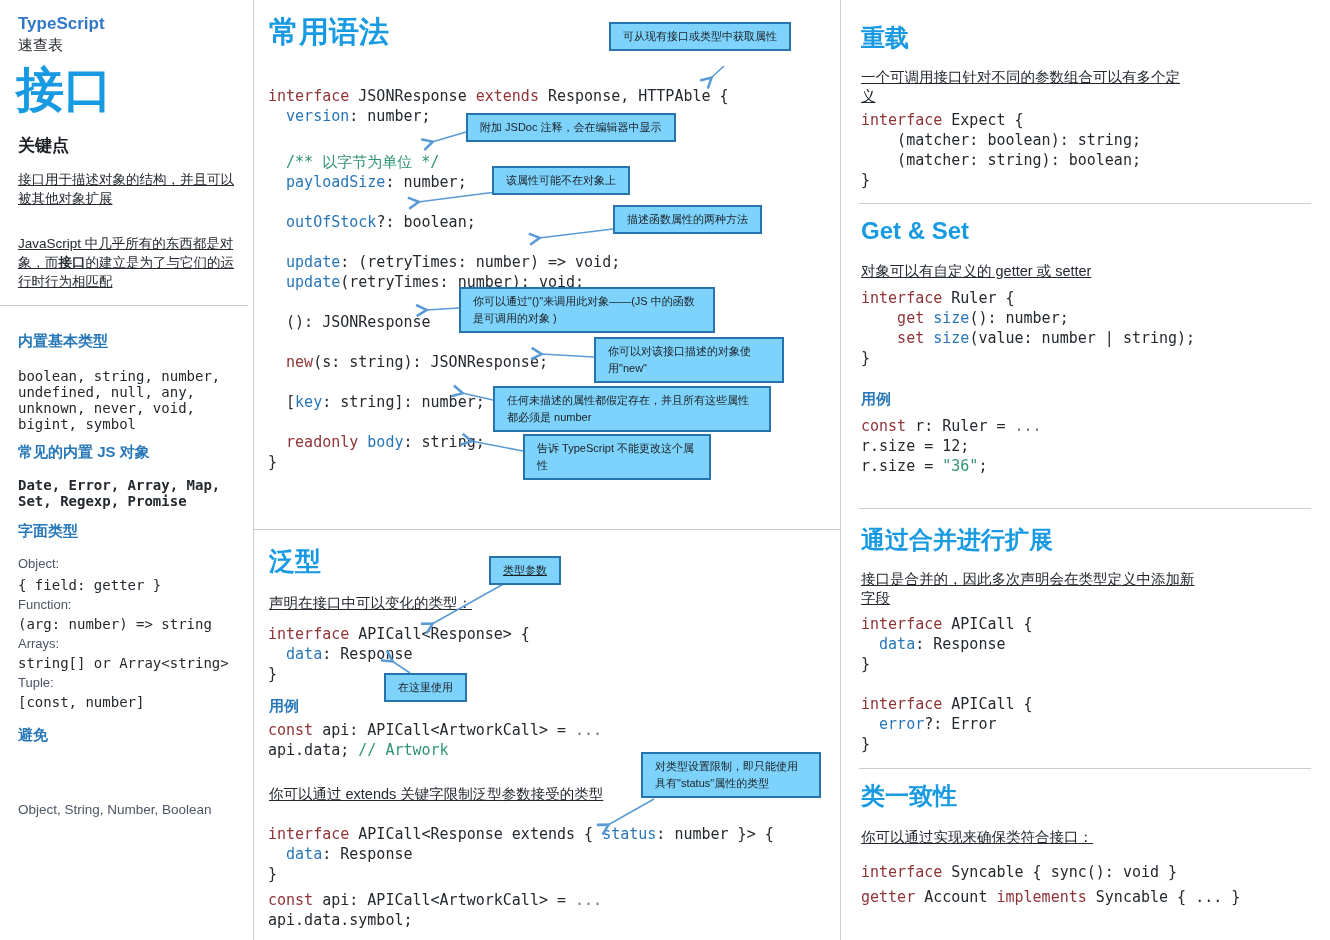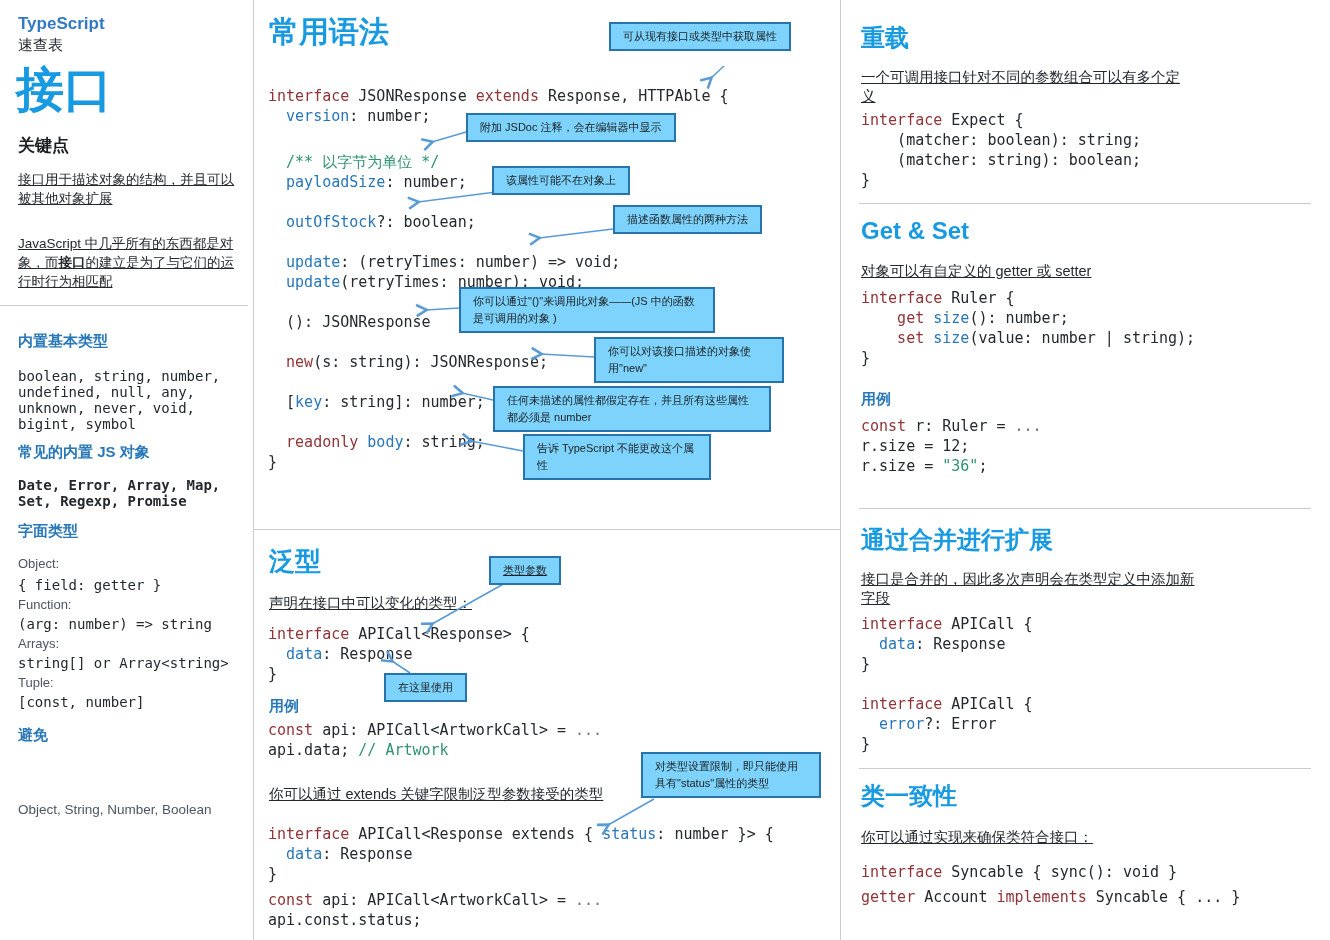--- a/index.html
+++ b/index.html
@@ -114,21 +114,21 @@
   </section>
 
   <section class="sec-generics">
     <div class="abs h-lg" style="left:15px;top:14px;">泛型</div>
     <div class="abs para" style="left:15px;top:64px;font-size:14.5px;">声明在接口中可以变化的类型：</div>
     <div class="code" style="left:14px;top:94px;"><div class="cl"><span class="tk-kw">interface</span><span class="tk-pl"> APICall&lt;Response&gt; {</span></div><div class="cl"><span class="tk-pr">  data</span><span class="tk-pl">: Response</span></div><div class="cl"><span class="tk-pl">}</span></div></div>
     <div class="abs subhead" style="left:15px;top:167px;">用例</div>
     <div class="code" style="left:14px;top:190px;"><div class="cl"><span class="tk-kw">const</span><span class="tk-pl"> api: APICall&lt;ArtworkCall&gt; = </span><span class="tk-dim">...</span></div><div class="cl"><span class="tk-pl">api.data; </span><span class="tk-cm">// Artwork</span></div></div>
     <div class="abs para" style="left:15px;top:255px;font-size:14.5px;">你可以通过 extends 关键字限制泛型参数接受的类型</div>
     <div class="code" style="left:14px;top:294px;"><div class="cl"><span class="tk-kw">interface</span><span class="tk-pl"> APICall&lt;Response extends { </span><span class="tk-pr">status</span><span class="tk-pl">: number }&gt; {</span></div><div class="cl"><span class="tk-pr">  data</span><span class="tk-pl">: Response</span></div><div class="cl"><span class="tk-pl">}</span></div></div>
-    <div class="code" style="left:14px;top:360px;"><div class="cl"><span class="tk-kw">const</span><span class="tk-pl"> api: APICall&lt;ArtworkCall&gt; = </span><span class="tk-dim">...</span></div><div class="cl"><span class="tk-pl">api.const.status;</span></div></div>
+    <div class="code" style="left:14px;top:360px;"><div class="cl"><span class="tk-kw">const</span><span class="tk-pl"> api: APICall&lt;ArtworkCall&gt; = </span><span class="tk-dim">...</span></div><div class="cl"><span class="tk-pl">api.data.symbol;</span></div></div>
 
     <div class="co" style="left:235px;top:26px;white-space:nowrap;text-decoration:underline;">类型参数</div>
     <div class="co" style="left:130px;top:143px;white-space:nowrap;">在这里使用</div>
     <div class="co" style="left:387px;top:222px;width:180px;">对类型设置限制，即只能使用具有"status"属性的类型</div>
 
     <svg class="arrows" width="587" height="409">
       <defs>
         <marker id="ah2" markerWidth="10" markerHeight="10" refX="2" refY="4.5" orient="auto">
           <path d="M8,1 L1.5,4.5 L8,8" stroke="#5b9bd5" stroke-width="1.4" fill="none"></path>
         </marker>

